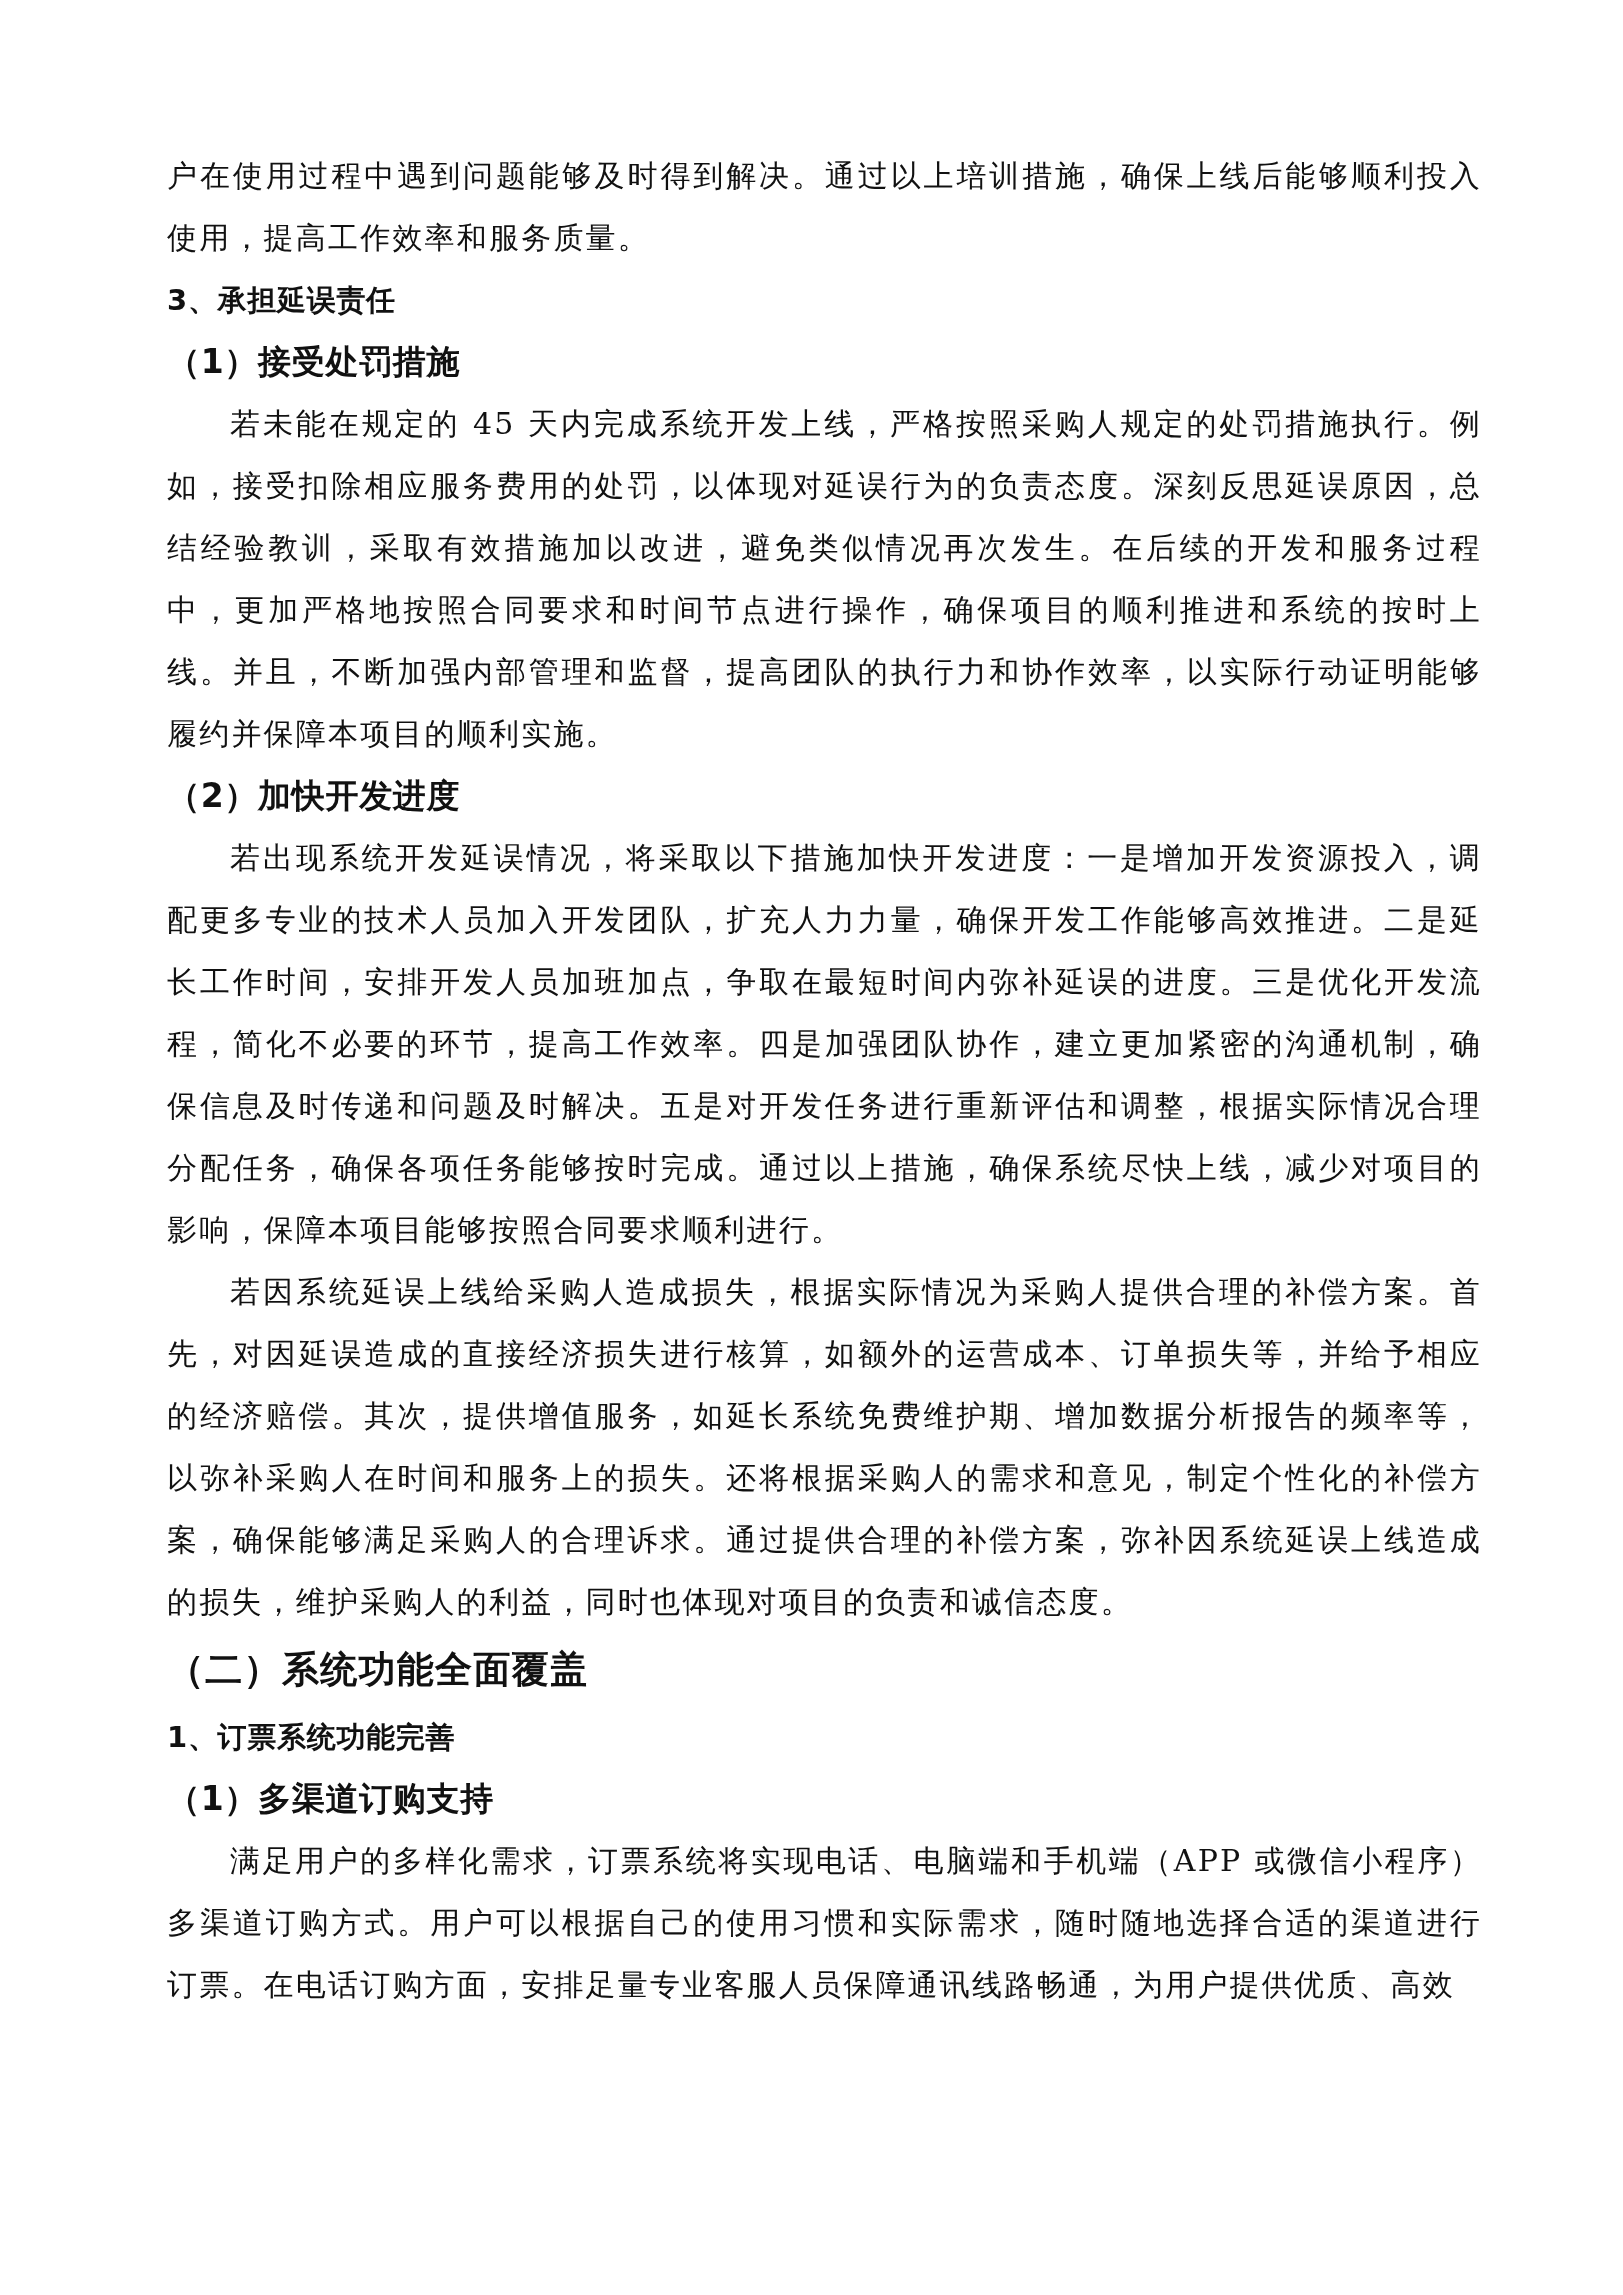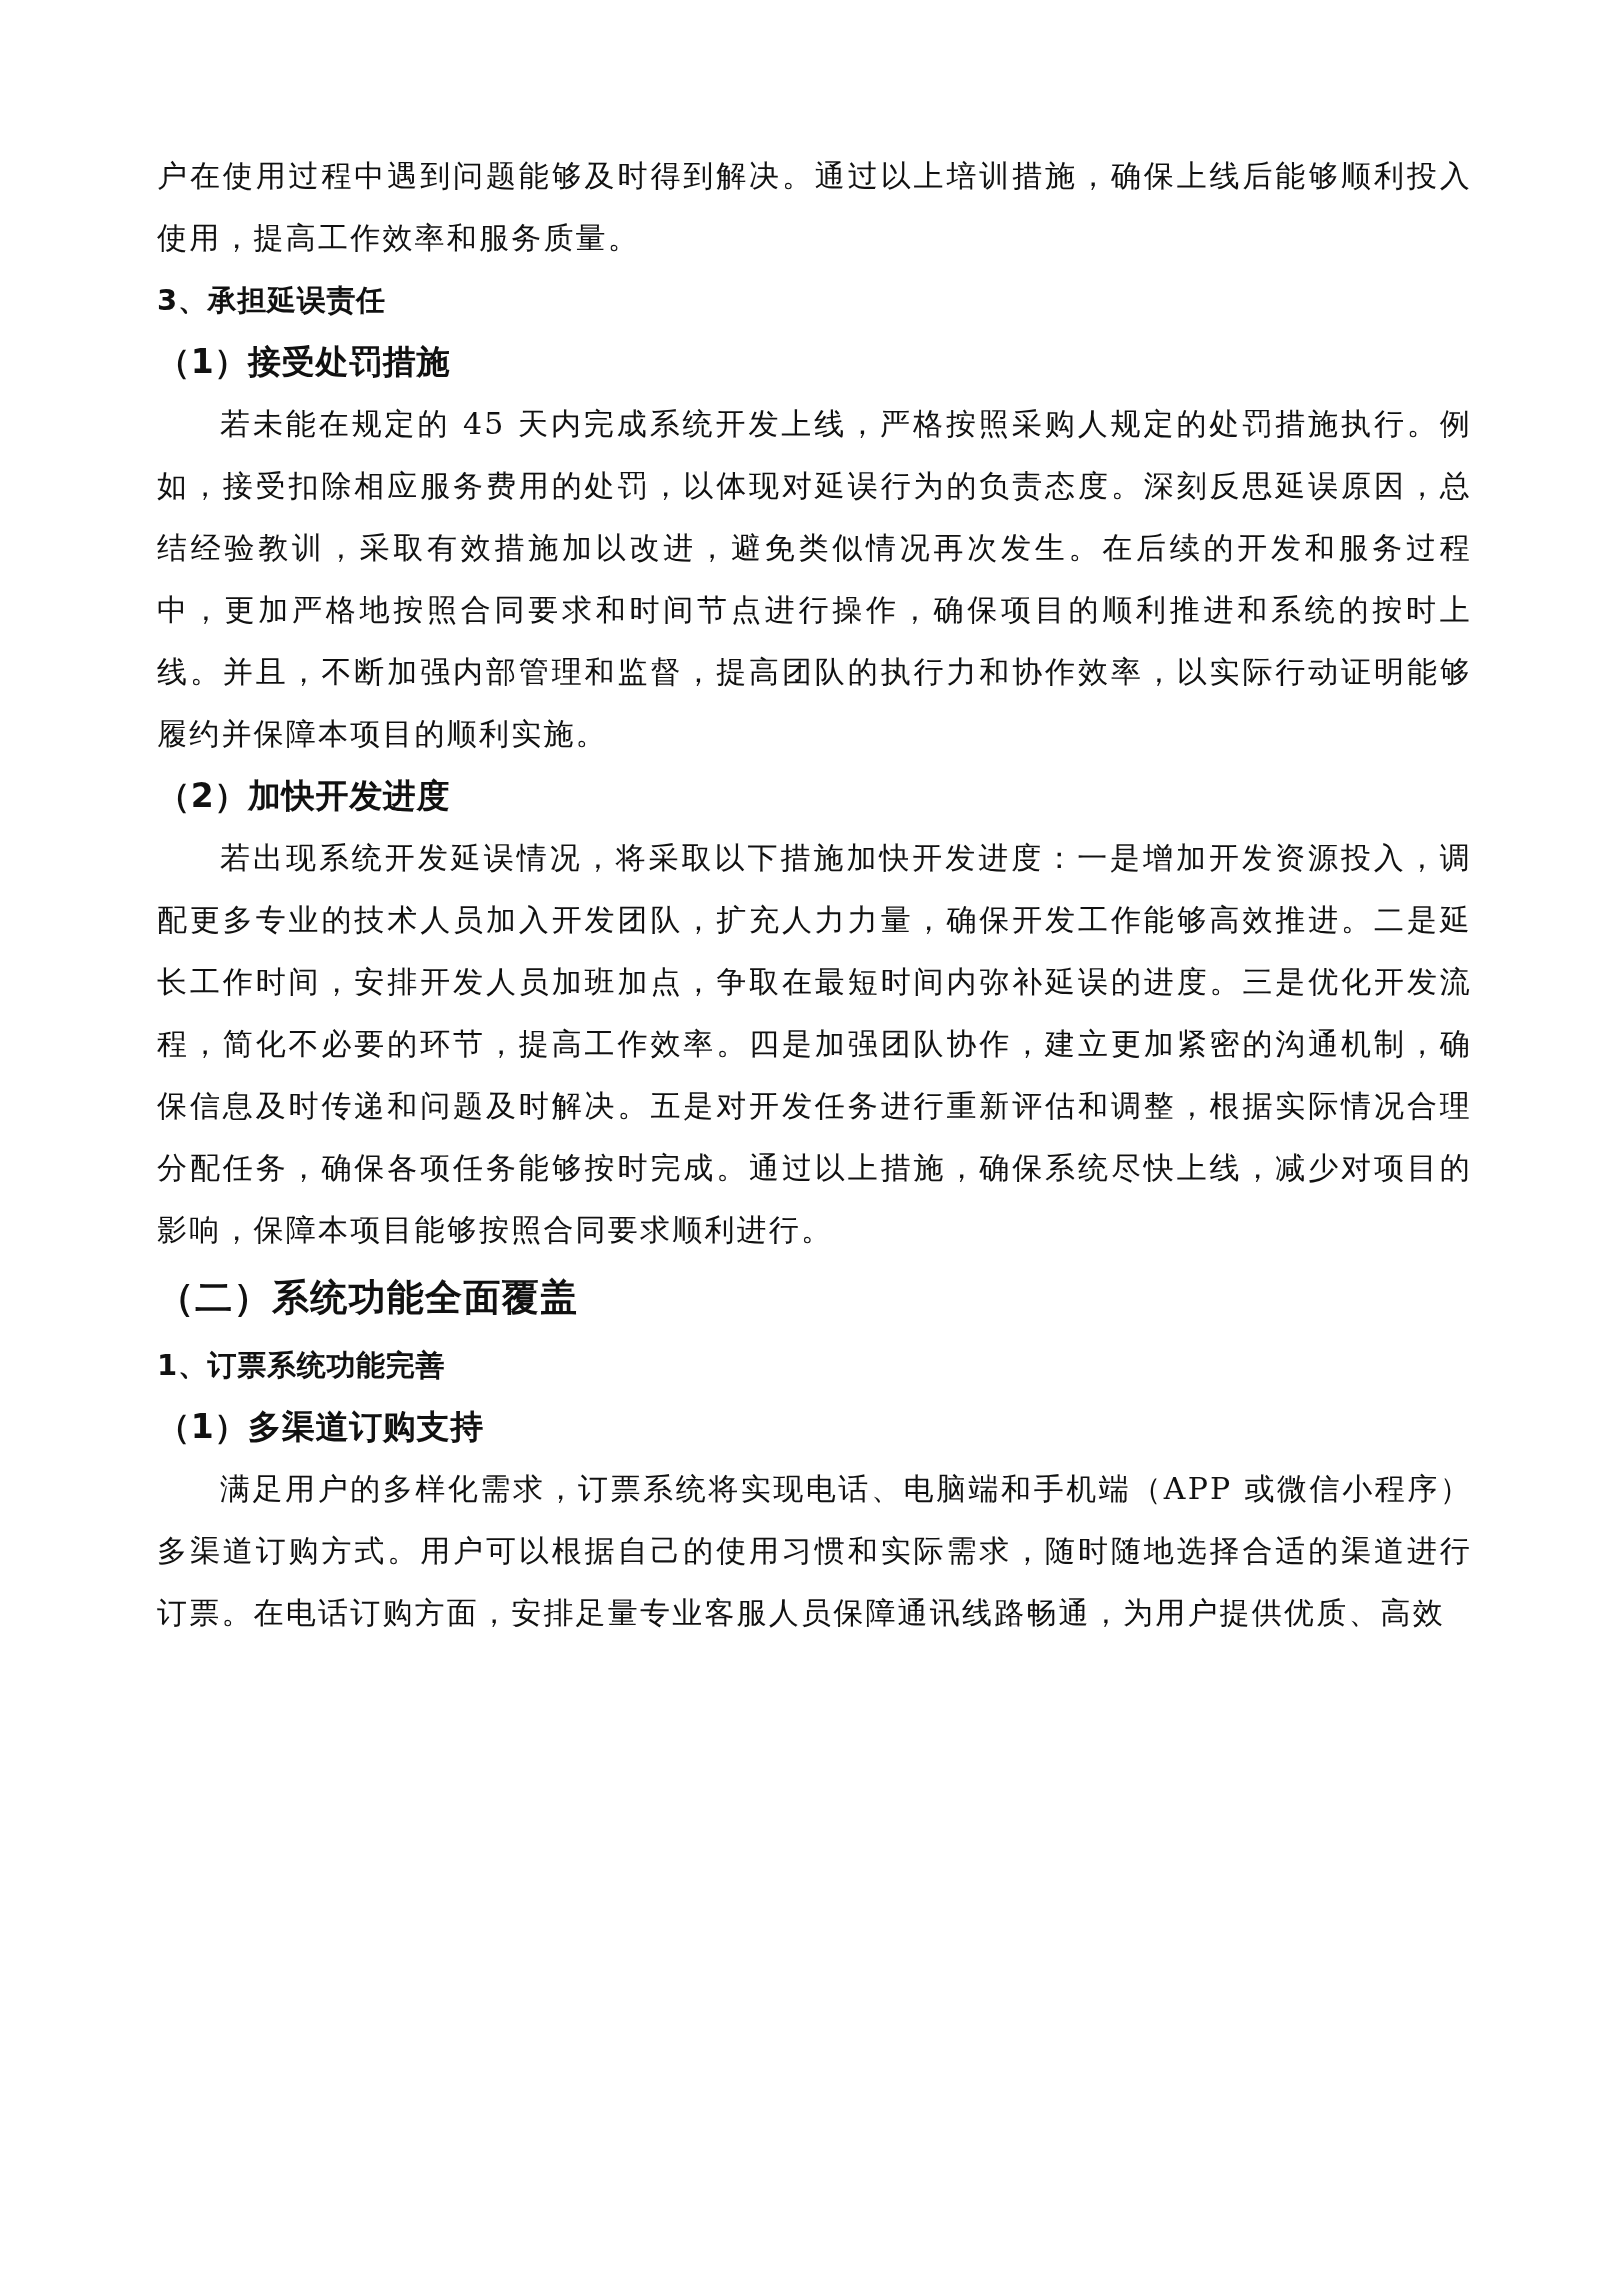--- a/index.html
+++ b/index.html
@@ -1,32 +1,33 @@
 <!DOCTYPE html>
 <html style="font-size:10.5px"><head>
 <meta charset="utf-8">
 <style>
   html, body { margin: 0; padding: 0; background: #ffffff; }
   body { width: 1623px; height: 2295px; position: relative; overflow: hidden;
          font-family: "DejaVu Serif", "Liberation Serif", serif; color: #111; }
-  .page { position: absolute; left: 157px; top: 145px; width: 1315px; }
+  .page { position: absolute; left: 167px; top: 145px; width: 1315px; }
   .p { font-size: 30px; line-height: 62px; margin: 0; text-align: justify; text-align-last: left; letter-spacing: 2.2px; }
   .indent { text-indent: 63px; }
   .h3 { font-family: "DejaVu Sans", "Liberation Sans", sans-serif; font-weight: bold; font-size: 29px; line-height: 62px; margin: 0; letter-spacing: 0.7px; }
   .h4 { font-family: "DejaVu Sans", "Liberation Sans", sans-serif; font-weight: bold; font-size: 33px; line-height: 62px; margin: 0; letter-spacing: 0.7px; }
   .h2 { font-family: "DejaVu Sans", "Liberation Sans", sans-serif; font-weight: bold; font-size: 37px; line-height: 73px; margin: 0; letter-spacing: 1.3px; }
 </style>
 </head>
 <body>
 
 <div class="page">
   <p class="p">户在使用过程中遇到问题能够及时得到解决。通过以上培训措施，确保上线后能够顺利投入使用，提高工作效率和服务质量。</p>
   <h3 class="h3">3、承担延误责任</h3>
   <h4 class="h4">（1）接受处罚措施</h4>
   <p class="p indent">若未能在规定的 45 天内完成系统开发上线，严格按照采购人规定的处罚措施执行。例如，接受扣除相应服务费用的处罚，以体现对延误行为的负责态度。深刻反思延误原因，总结经验教训，采取有效措施加以改进，避免类似情况再次发生。在后续的开发和服务过程中，更加严格地按照合同要求和时间节点进行操作，确保项目的顺利推进和系统的按时上线。并且，不断加强内部管理和监督，提高团队的执行力和协作效率，以实际行动证明能够履约并保障本项目的顺利实施。</p>
   <h4 class="h4">（2）加快开发进度</h4>
   <p class="p indent">若出现系统开发延误情况，将采取以下措施加快开发进度：一是增加开发资源投入，调配更多专业的技术人员加入开发团队，扩充人力力量，确保开发工作能够高效推进。二是延长工作时间，安排开发人员加班加点，争取在最短时间内弥补延误的进度。三是优化开发流程，简化不必要的环节，提高工作效率。四是加强团队协作，建立更加紧密的沟通机制，确保信息及时传递和问题及时解决。五是对开发任务进行重新评估和调整，根据实际情况合理分配任务，确保各项任务能够按时完成。通过以上措施，确保系统尽快上线，减少对项目的影响，保障本项目能够按照合同要求顺利进行。</p>
+  <p class="p indent">若因系统延误上线给采购人造成损失，根据实际情况为采购人提供合理的补偿方案。首先，对因延误造成的直接经济损失进行核算，如额外的运营成本、订单损失等，并给予相应的经济赔偿。其次，提供增值服务，如延长系统免费维护期、增加数据分析报告的频率等，以弥补采购人在时间和服务上的损失。还将根据采购人的需求和意见，制定个性化的补偿方案，确保能够满足采购人的合理诉求。通过提供合理的补偿方案，弥补因系统延误上线造成的损失，维护采购人的利益，同时也体现对项目的负责和诚信态度。</p>
   <h2 class="h2">（二）系统功能全面覆盖</h2>
   <h3 class="h3">1、订票系统功能完善</h3>
   <h4 class="h4">（1）多渠道订购支持</h4>
   <p class="p indent">满足用户的多样化需求，订票系统将实现电话、电脑端和手机端（APP 或微信小程序）多渠道订购方式。用户可以根据自己的使用习惯和实际需求，随时随地选择合适的渠道进行订票。在电话订购方面，安排足量专业客服人员保障通讯线路畅通，为用户提供优质、高效</p>
 </div>
 
 
 </body></html>

